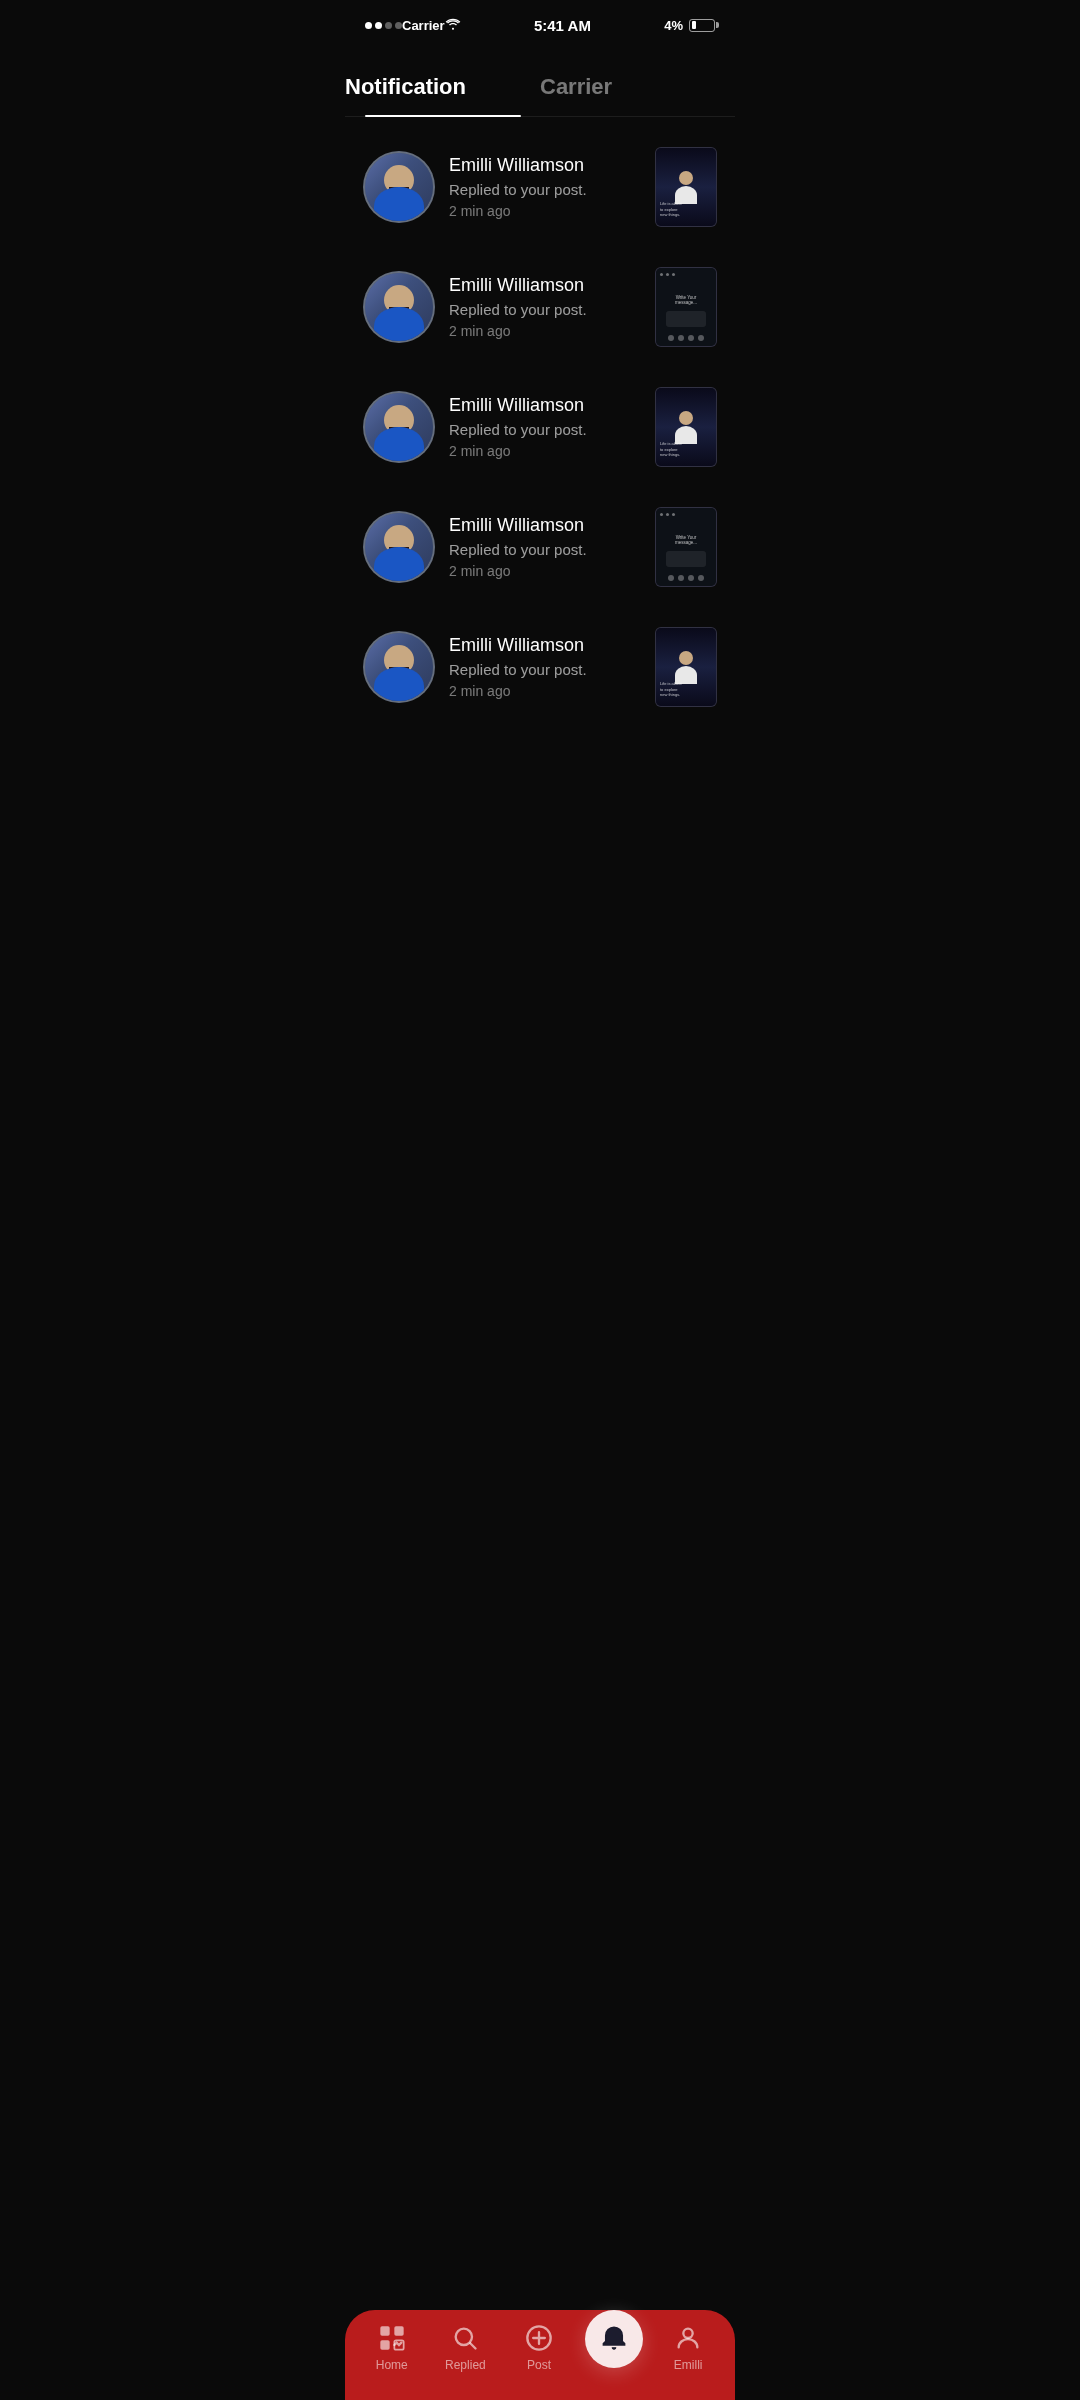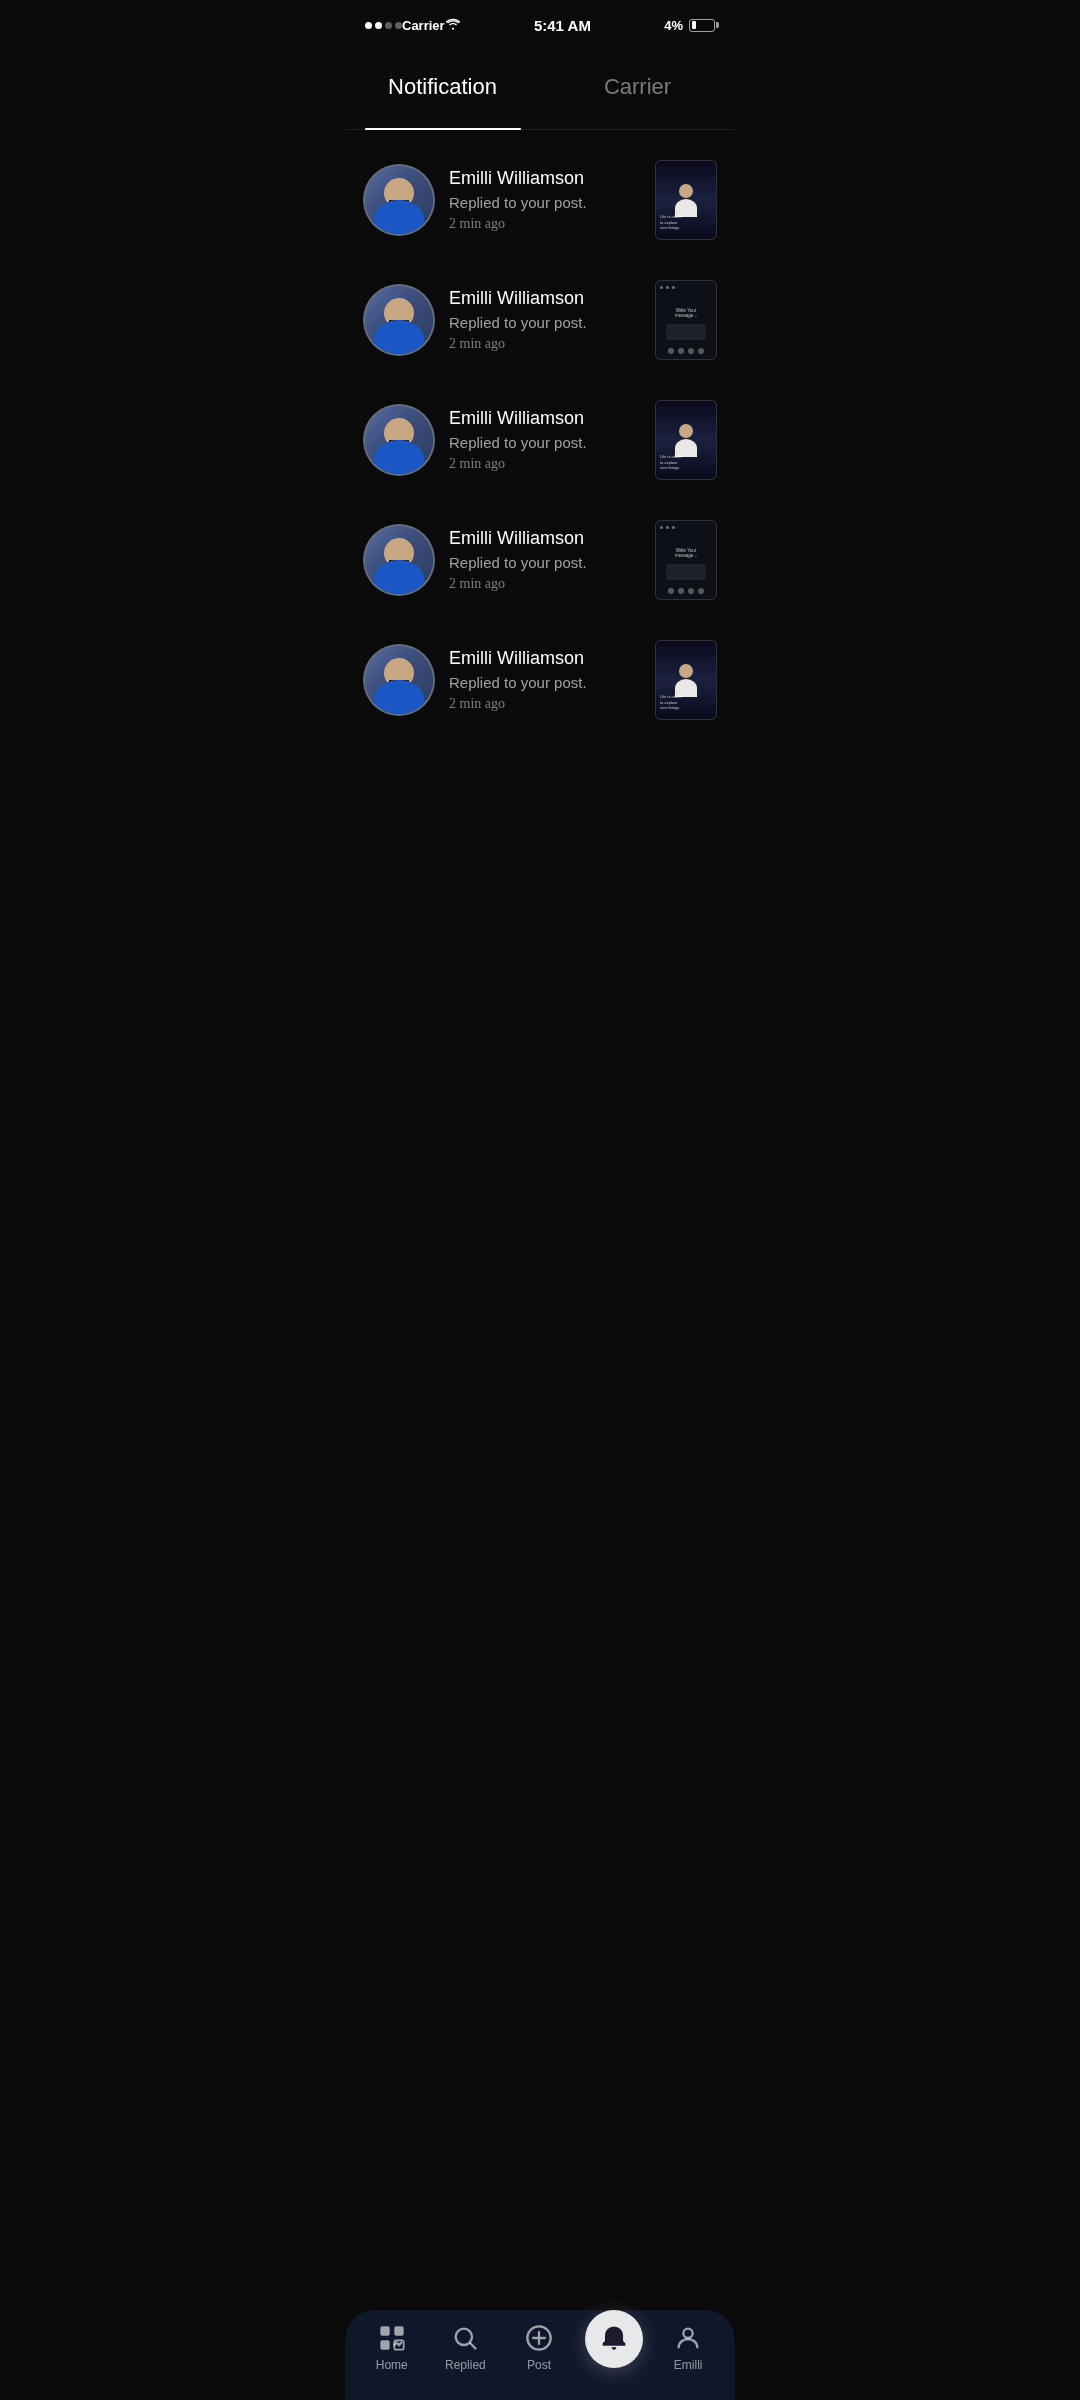--- a/index.html
+++ b/index.html
@@ -80,24 +80,24 @@
     }
 
     
     .header {
       display: flex;
       padding: 20px 0 0;
       border-bottom: 1px solid rgba(255,255,255,0.08);
     }
     .tab {
       flex: 1;
-      text-align: center;
-      padding: 10px 0 29px;
+      text-align: left;
+      padding: 10px 0 16px;
       font-size: 22px;
-      font-weight: 400;
+      font-weight: 700;
       color: rgba(255,255,255,0.45);
       cursor: pointer;
       position: relative;
     }
     .tab.active {
       color: #ffffff;
     }
     .tab.active::after {
       content: '';
       position: absolute;
@@ -188,21 +188,20 @@
       margin-bottom: 5px;
     }
     .notif-action {
       font-size: 15px;
       color: rgba(255,255,255,0.6);
       margin-bottom: 5px;
     }
     .notif-time {
       font-size: 14px;
       color: rgba(255,255,255,0.45);
-      font-family: Liberation Serif, serif;
     }
     .notif-thumbnail {
       width: 62px;
       height: 80px;
       border-radius: 6px;
       flex-shrink: 0;
       overflow: hidden;
       background: #1a1a2e;
       border: 1px solid rgba(255,255,255,0.1);
     }
@@ -296,21 +295,21 @@
       background: rgba(255,255,255,0.3);
     }
 
     
     .bottom-nav {
       position: fixed;
       bottom: 0;
       left: 50%;
       transform: translateX(-50%);
       width: 390px;
-      background: #0f172a;
+      background: #b91c1c;
       border-radius: 30px 30px 0 0;
       display: flex;
       justify-content: space-around;
       align-items: center;
       padding: 14px 10px 28px;
     }
     .nav-item {
       display: flex;
       flex-direction: column;
       align-items: center;

